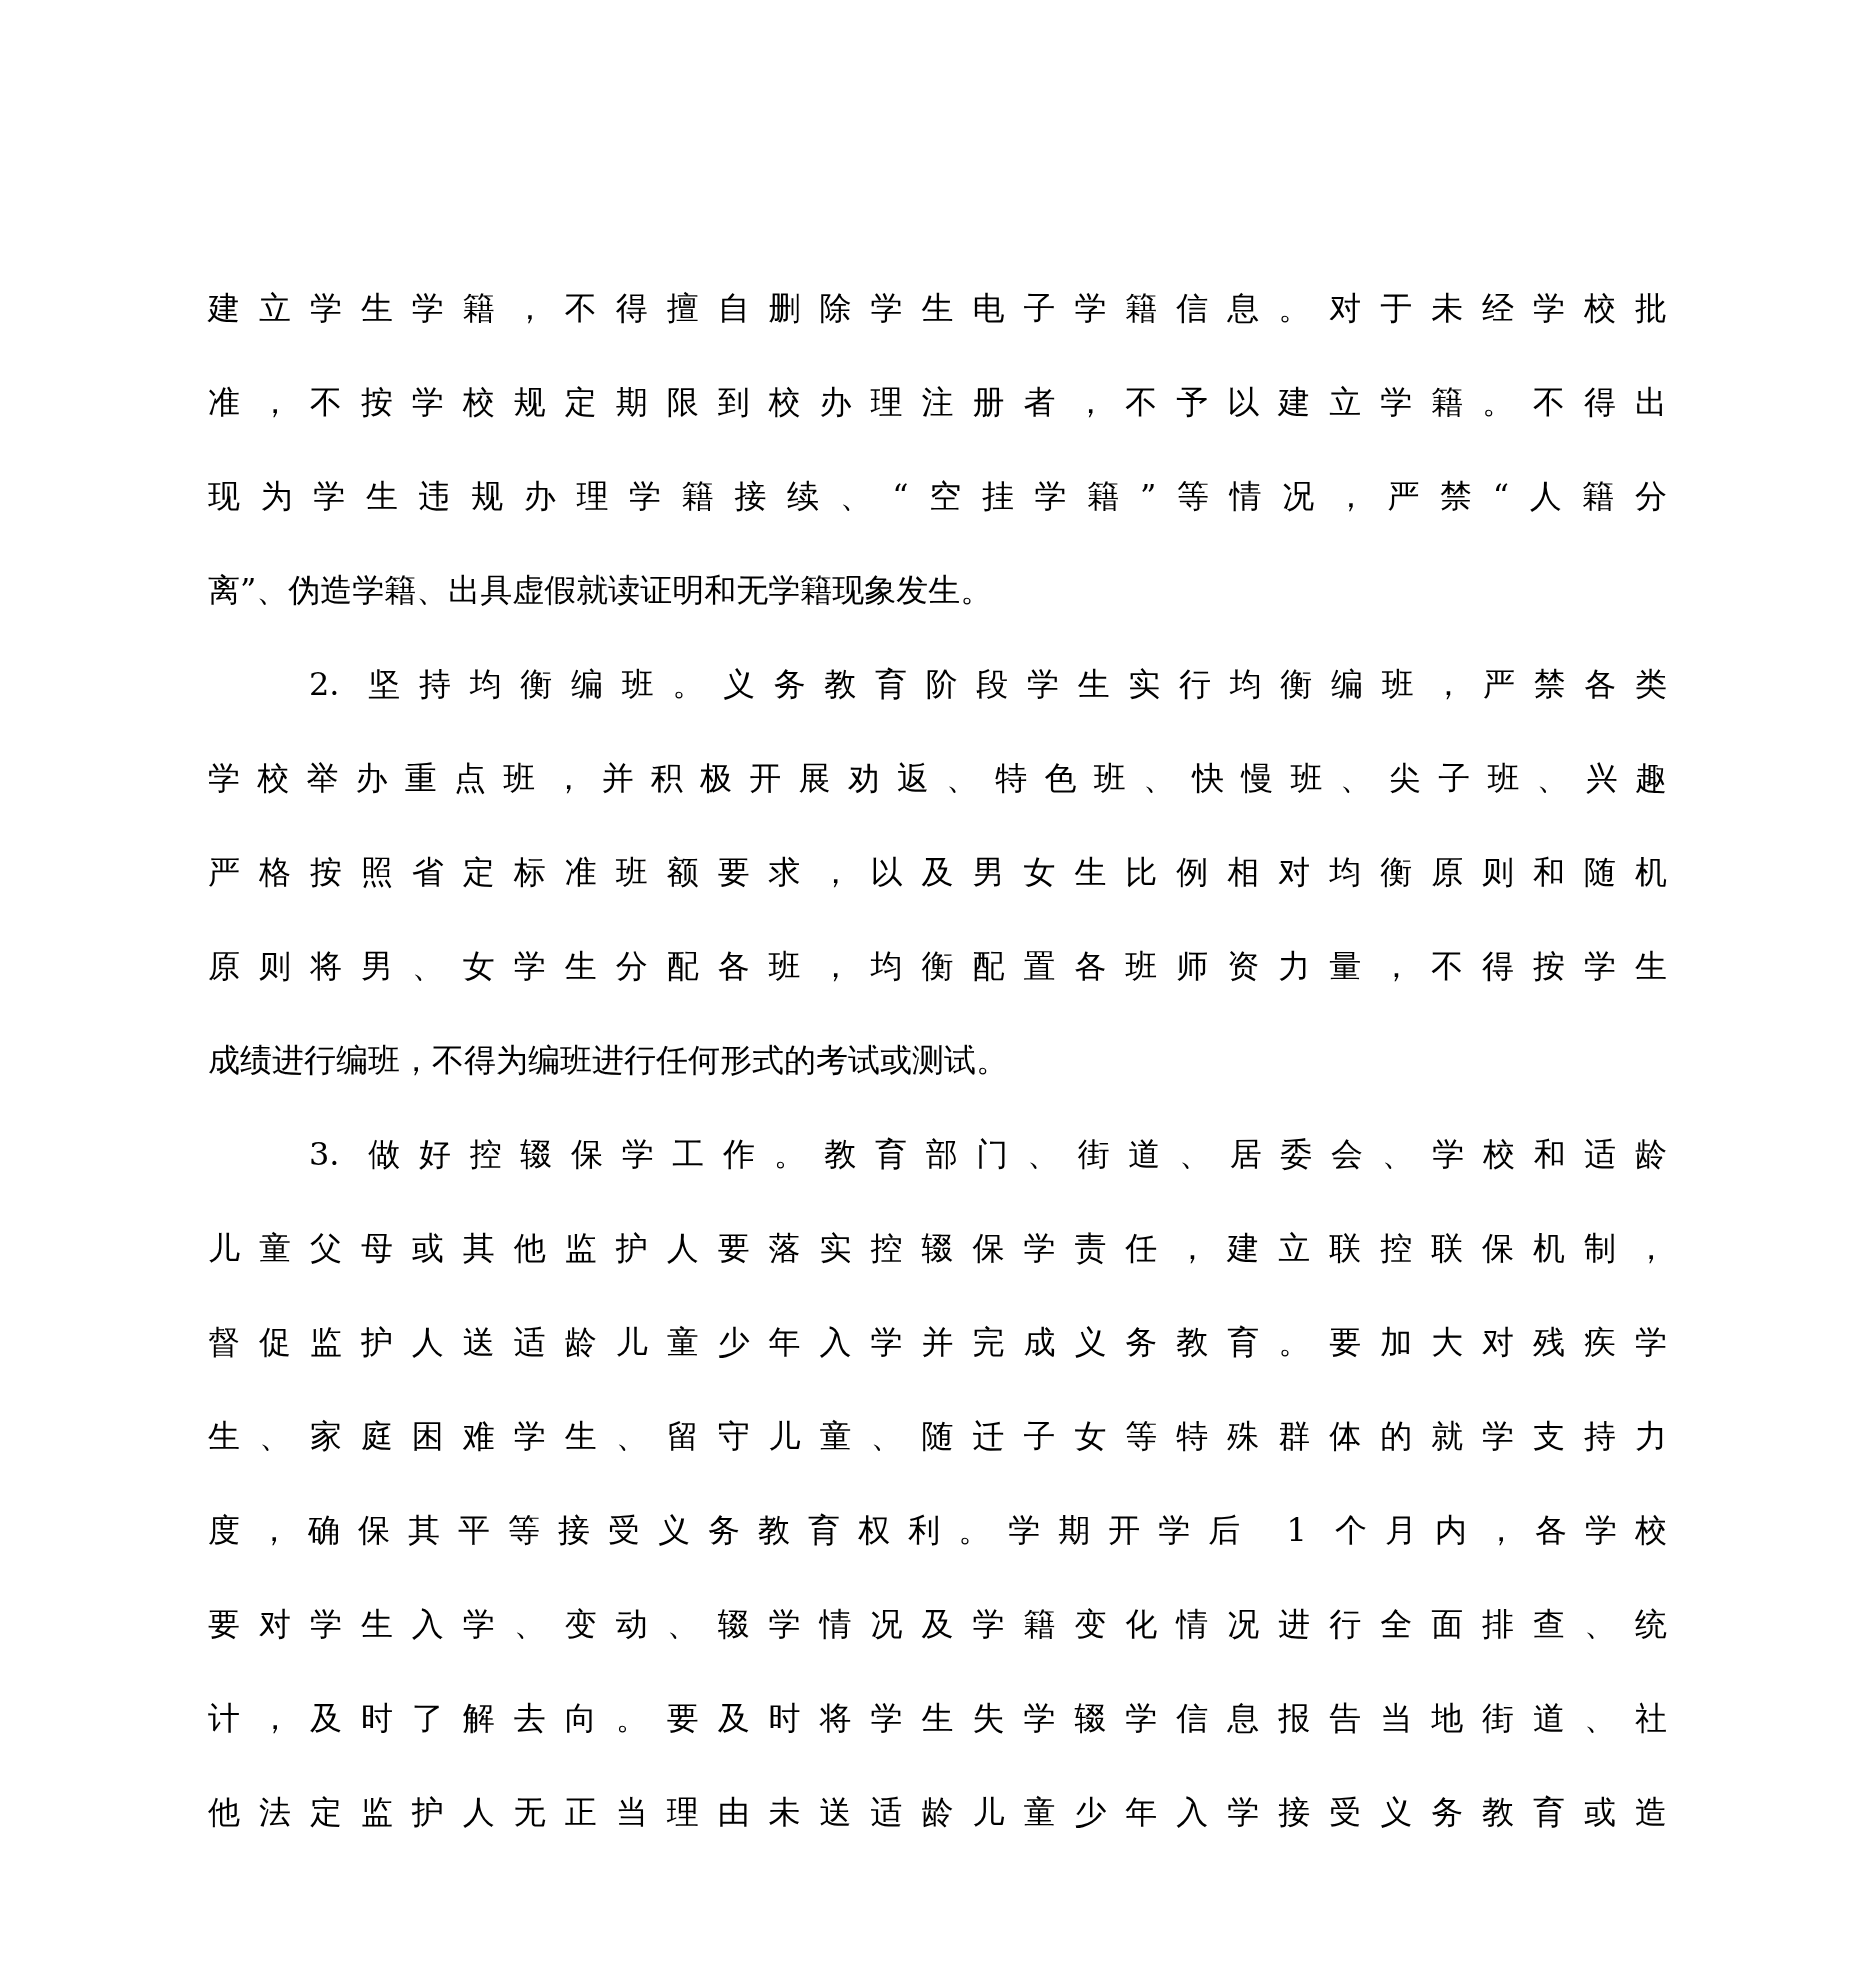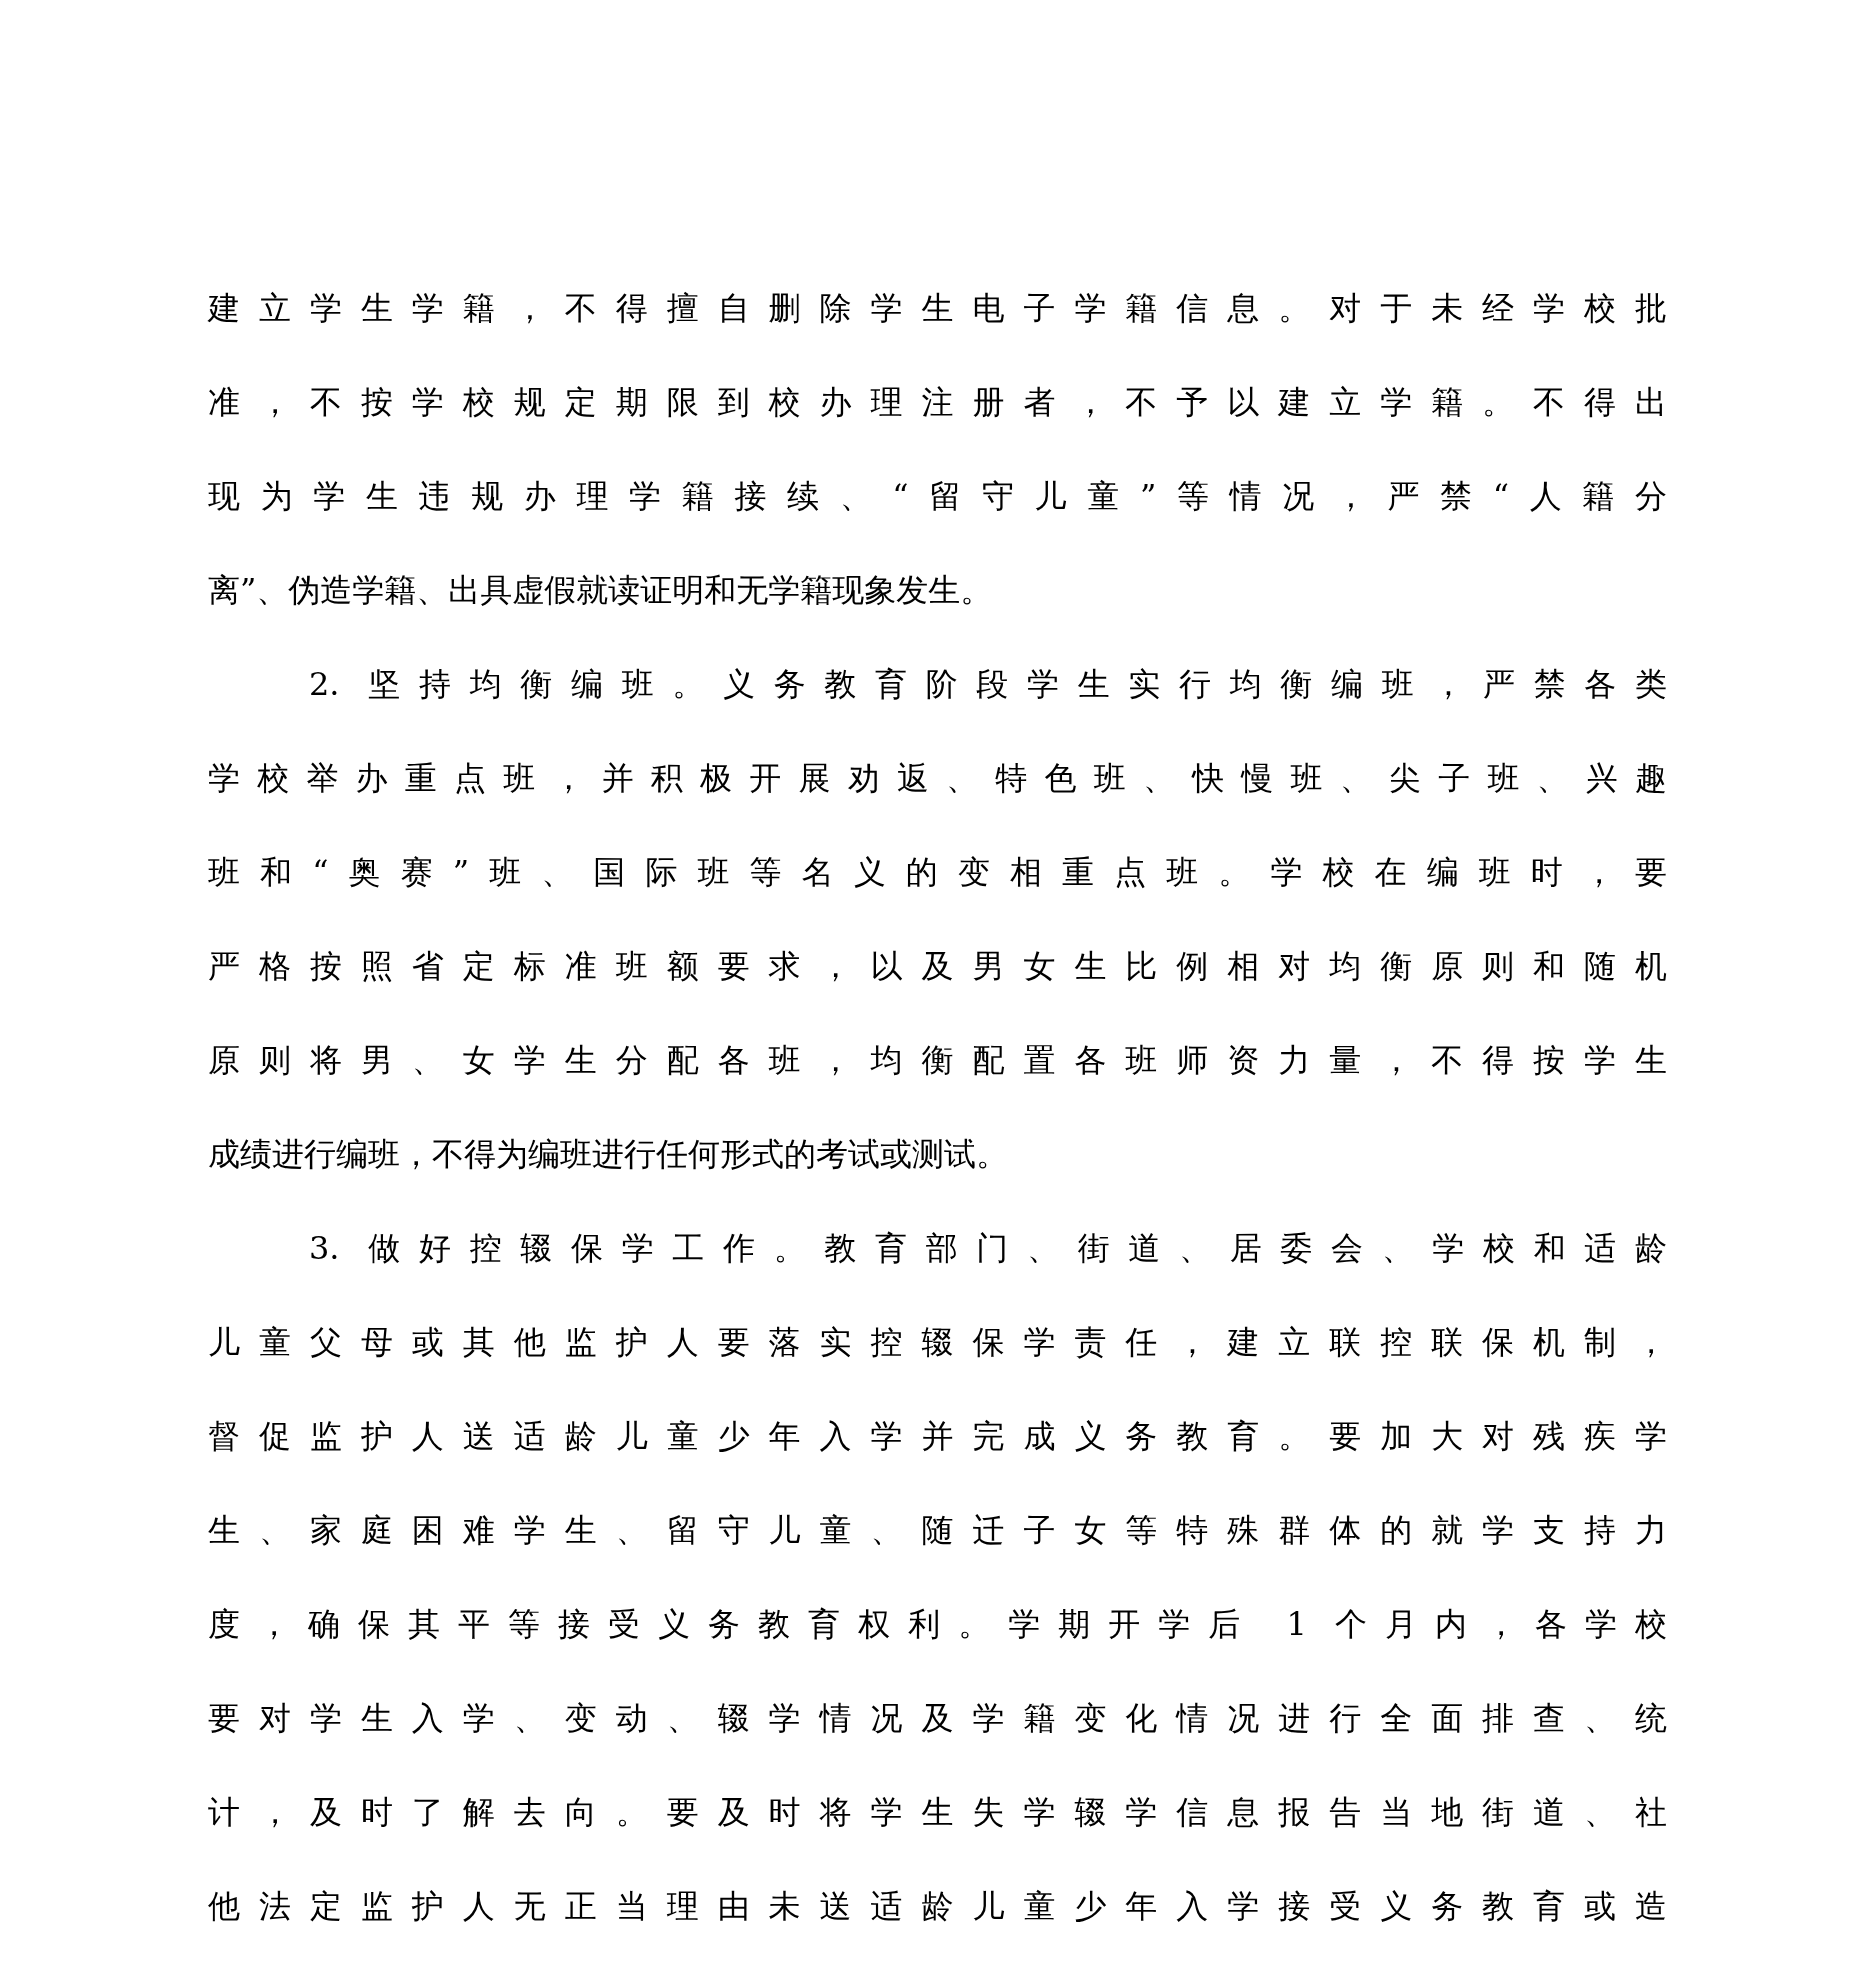--- a/index.html
+++ b/index.html
@@ -40,25 +40,24 @@
   }
 </style>
 </head>
 <body>
 
 <div class="page">
 
   <div class="body-text">
     <div class="line">建立学生学籍，不得擅自删除学生电子学籍信息。对于未经学校批</div>
     <div class="line">准，不按学校规定期限到校办理注册者，不予以建立学籍。不得出</div>
-    <div class="line">现为学生违规办理学籍接续、“留守儿童”等情况，严禁“人籍分</div>
+    <div class="line">现为学生违规办理学籍接续、“空挂学籍”等情况，严禁“人籍分</div>
     <div class="line para-end">离”、伪造学籍、出具虚假就读证明和无学籍现象发生。</div>
     <div class="line indent">2. 坚持均衡编班。义务教育阶段学生实行均衡编班，严禁各类</div>
     <div class="line">学校举办重点班，并积极开展劝返、特色班、快慢班、尖子班、兴趣</div>
-    <div class="line">班和“奥赛”班、国际班等名义的变相重点班。学校在编班时，要</div>
     <div class="line">严格按照省定标准班额要求，以及男女生比例相对均衡原则和随机</div>
     <div class="line">原则将男、女学生分配各班，均衡配置各班师资力量，不得按学生</div>
     <div class="line para-end">成绩进行编班，不得为编班进行任何形式的考试或测试。</div>
     <div class="line indent">3. 做好控辍保学工作。教育部门、街道、居委会、学校和适龄</div>
     <div class="line">儿童父母或其他监护人要落实控辍保学责任，建立联控联保机制，</div>
     <div class="line">督促监护人送适龄儿童少年入学并完成义务教育。要加大对残疾学</div>
     <div class="line">生、家庭困难学生、留守儿童、随迁子女等特殊群体的就学支持力</div>
     <div class="line">度，确保其平等接受义务教育权利。学期开学后 1 个月内，各学校</div>
     <div class="line">要对学生入学、变动、辍学情况及学籍变化情况进行全面排查、统</div>
     <div class="line">计，及时了解去向。要及时将学生失学辍学信息报告当地街道、社</div>

